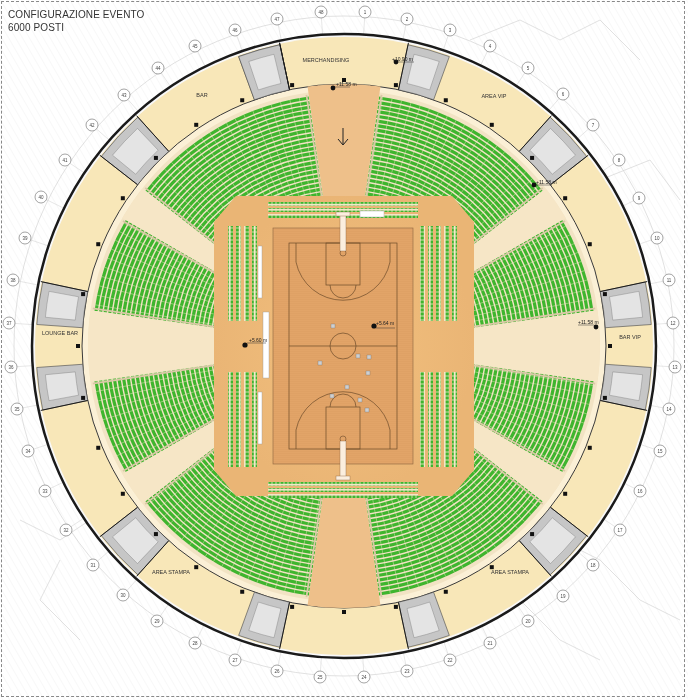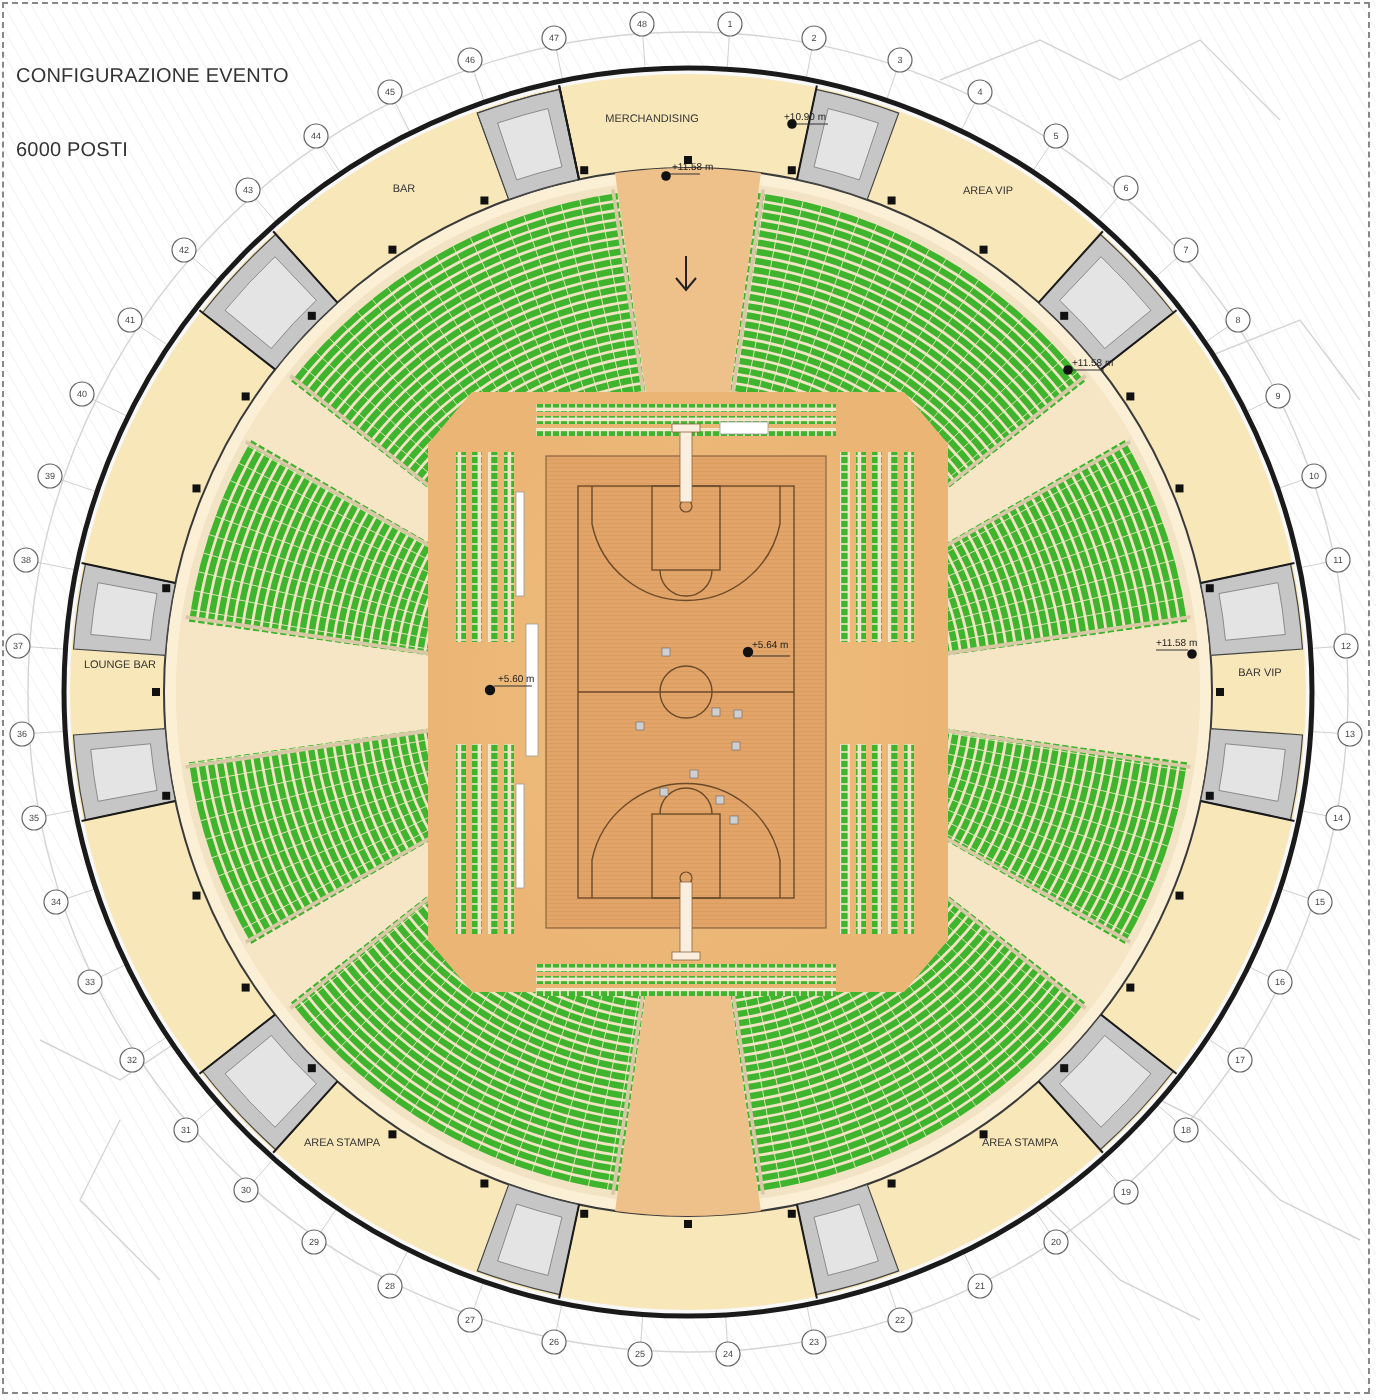--- a/index.html
+++ b/index.html
@@ -1,19 +1,19 @@
 <!DOCTYPE html>
 <html><head>
 <meta charset="utf-8">
 <style>
   html, body { margin:0; padding:0; background:#ffffff; }
   body { width:688px; height:700px; overflow:hidden; position:relative; font-family:"Liberation Sans", sans-serif; }
   #plan { position:absolute; left:0; top:0; width:688px; height:700px; }
   .title-block { position:absolute; left:8px; top:8px; font-size:10px; line-height:13px; color:#333; letter-spacing:0.1px; }
-  .title-block div { white-space:nowrap;margin-top:24px; }
+  .title-block div { white-space:nowrap; }
   .frame { position:absolute; left:1px; top:1px; width:684px; height:696px; border:1px dashed #888; box-sizing:border-box; pointer-events:none; }
   .grid-label { font-family:"Liberation Sans", sans-serif; font-size:4.5px; fill:#444; text-anchor:middle; dominant-baseline:central; }
   .room-label { font-family:"Liberation Sans", sans-serif; font-size:5.5px; fill:#333; text-anchor:middle; dominant-baseline:central; }
   .elev-label { font-family:"Liberation Sans", sans-serif; font-size:5px; fill:#222; dominant-baseline:central; }
 </style>
 </head>
 <body>
 
 <svg id="plan" viewBox="0 0 688 700" xmlns="http://www.w3.org/2000/svg">
   <defs>

